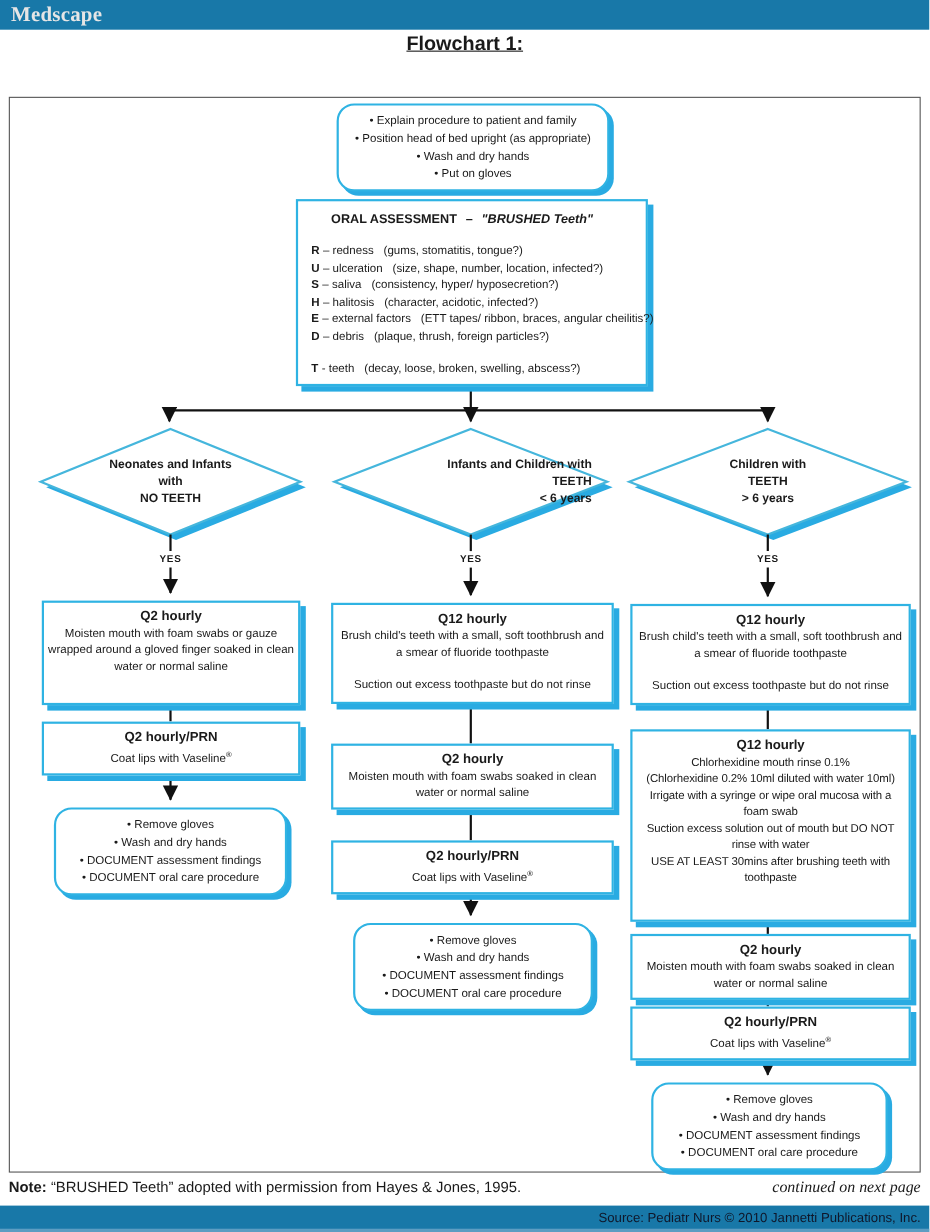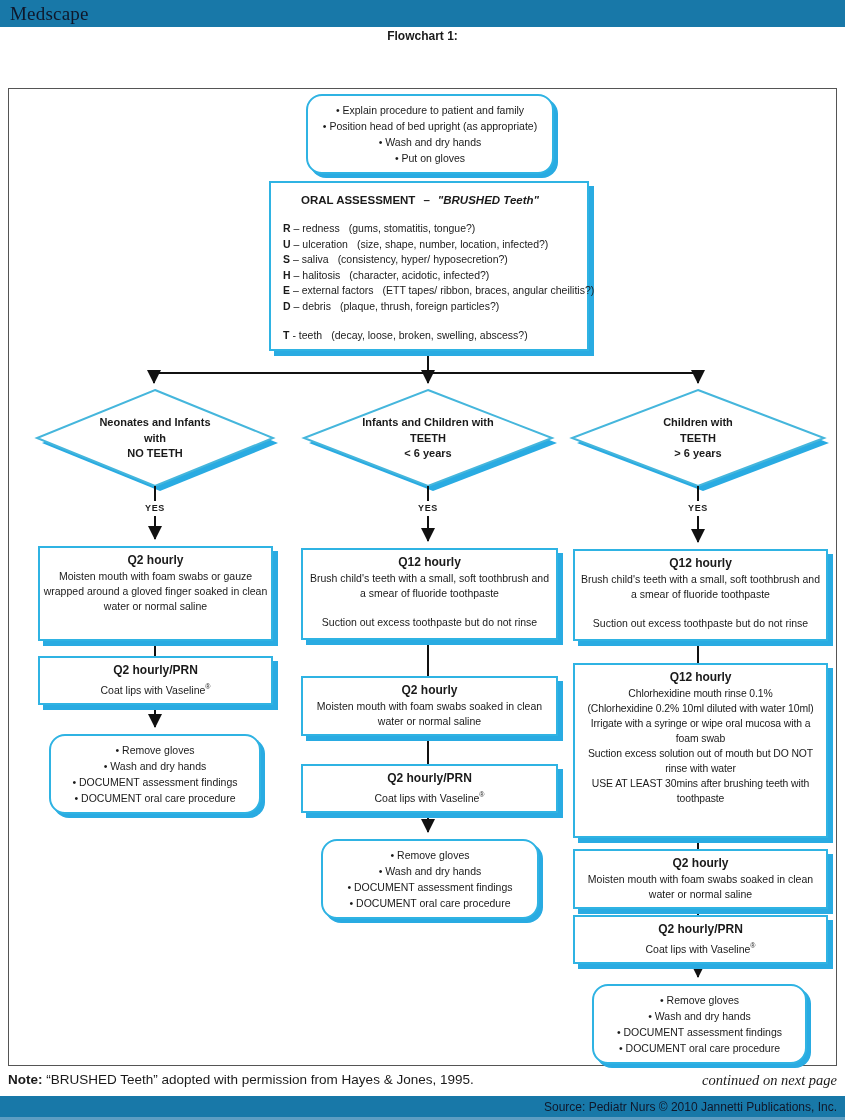--- a/index.html
+++ b/index.html
@@ -1,23 +1,23 @@
 <!DOCTYPE html>
 <html><head>
 <meta charset="utf-8">
 <style>
   * { margin:0; padding:0; box-sizing:border-box; }
   body { width:845px; height:1120px; background:#fff; font-family:"Liberation Sans", sans-serif; color:#1a1a1a; position:relative; }
   .page { position:relative; width:845px; height:1120px; background:#fff; overflow:hidden; }
 
   
   .topbar { position:absolute; left:0; top:0; width:845px; height:27px; background:#1878a8; }
-  .logo { position:absolute; left:10px; top:3px; color:#0f172a; font-family:"Liberation Serif", serif; font-size:19px; font-weight:400; letter-spacing:0.2px; }
+  .logo { position:absolute; left:10px; top:3px; color:#e5e5e5; font-family:"Liberation Serif", serif; font-size:19px; font-weight:700; letter-spacing:0.2px; }
   .title-block { position:absolute; left:0; top:29px; width:845px; text-align:center; }
-  .title1 { font-size:12px; font-weight:bold; }
+  .title1 { font-size:18px; font-weight:bold;text-decoration:underline; }
   .title2 { font-size:17px; font-weight:bold; margin-top:1px; }
 
   .chart { position:absolute; left:8px; top:88px; width:829px; height:978px; border:1px solid #555; background:#fff; }
   .links { position:absolute; left:0; top:0; width:829px; height:978px; pointer-events:none; }
 
   
   .rect-box { position:absolute; background:#fff; border:2px solid #2fb3e3; box-shadow:5px 5px 0 #29abe2; text-align:center; font-size:10.5px; line-height:15px; padding:4px 3px 5px; }
   .round-box { position:absolute; background:#fff; border:2.5px solid #2fb3e3; border-radius:16px; box-shadow:4px 4px 0 #29abe2; text-align:center; font-size:10.5px; line-height:16px; padding:6px 4px; }
   .box-title { font-weight:bold; font-size:12px; line-height:16px; margin-bottom:1px; }
   .gap { height:14px; }
@@ -124,21 +124,21 @@
         <div class="gap"></div>
         <div class="assess-row"><span class="letter">T</span><span class="rest">- teeth</span><span class="detail">(decay, loose, broken, swelling, abscess?)</span></div>
       </div>
     </div>
 
     <div class="diamond-label" style="left:46px; top:326px; width:200px;">
       <div>Neonates and Infants</div>
       <div>with</div>
       <div>NO TEETH</div>
     </div>
-    <div class="diamond-label" style="left:309px; top:326px; width:220px;">
+    <div class="diamond-label" style="left:309px; top:326px; width:220px;text-align:right;">
       <div>Infants and Children with</div>
       <div>TEETH</div>
       <div>&lt; 6 years</div>
     </div>
     <div class="diamond-label" style="left:589px; top:326px; width:200px;">
       <div>Children with</div>
       <div>TEETH</div>
       <div>&gt; 6 years</div>
     </div>
 

